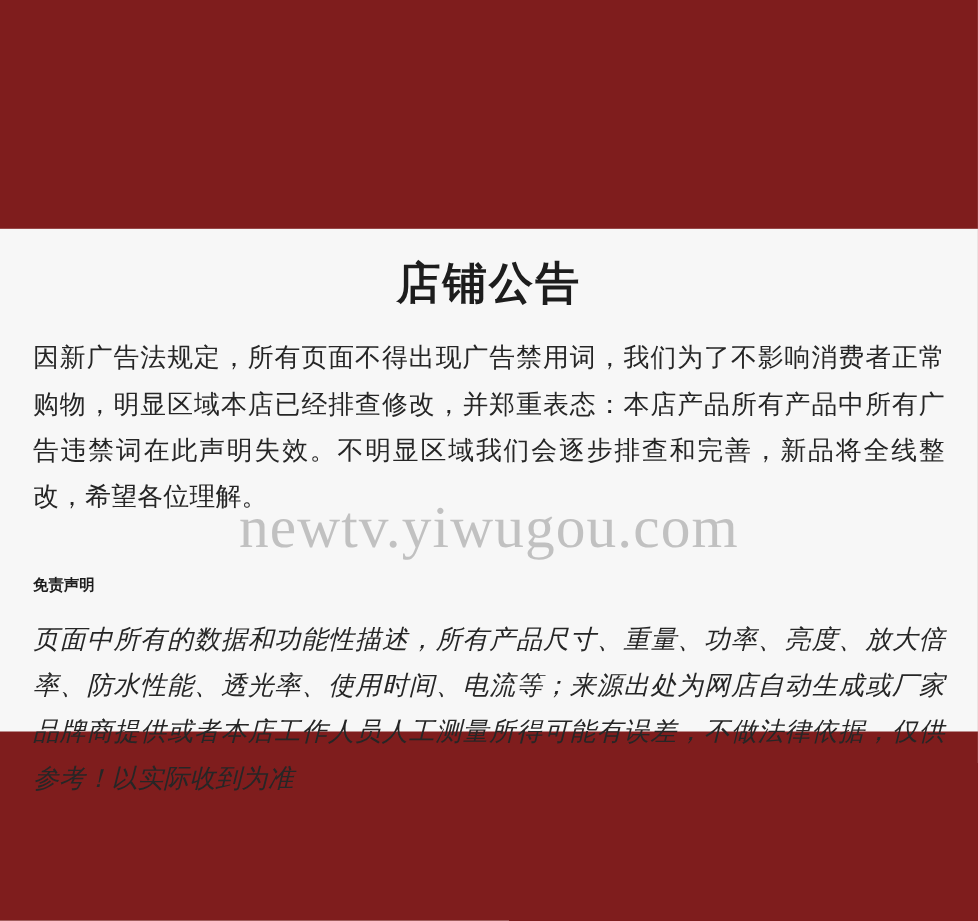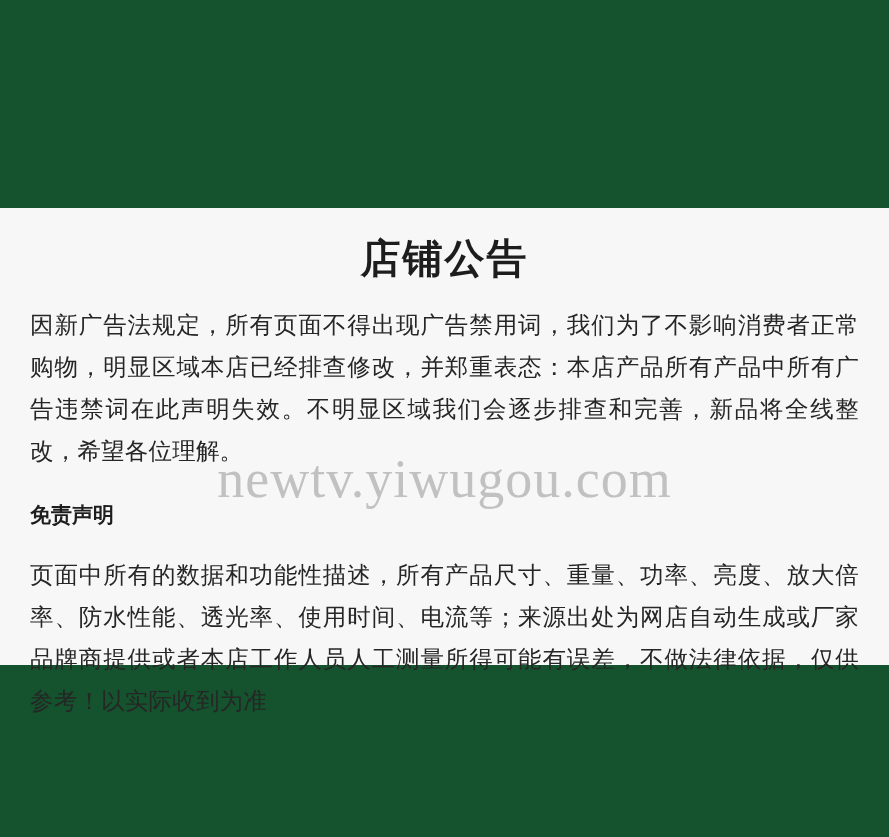--- a/index.html
+++ b/index.html
@@ -10,21 +10,21 @@
     width: 889px;
     height: 837px;
     background: #f2f2f2;
     font-family: "Liberation Sans", sans-serif;
     overflow: hidden;
   }
   .page {
     position: relative;
     width: 889px;
     height: 837px;
-    background: #14532d;
+    background: #7f1d1d;
   }
   .notice-card {
     position: absolute;
     left: 0;
     top: 208px;
     width: 889px;
     height: 457px;
     background: #f7f7f7;
     box-sizing: border-box;
   }
@@ -39,28 +39,29 @@
   }
   .body-block {
     margin: 22px 30px 0 30px;
     font-size: 23.5px;
     line-height: 42px;
     color: #262626;
     letter-spacing: 0.2px;
     text-align: justify;
   }
   .section-label {
-    margin: 28px 30px 0 30px;
-    font-size: 21px;
+    margin: 44px 30px 0 30px;
+    font-size: 14px;
     font-weight: bold;
     color: #1d1d1d;
     line-height: 30px;
   }
   .body-block.second {
-    margin-top: 24px;
+    margin-top: 14px;
+    font-style: italic;
   }
   .watermark {
     position: absolute;
     left: 0;
     top: 448px;
     width: 889px;
     text-align: center;
     font-size: 54px;
     font-family: "Liberation Serif", serif;
     color: rgba(150, 150, 150, 0.55);

